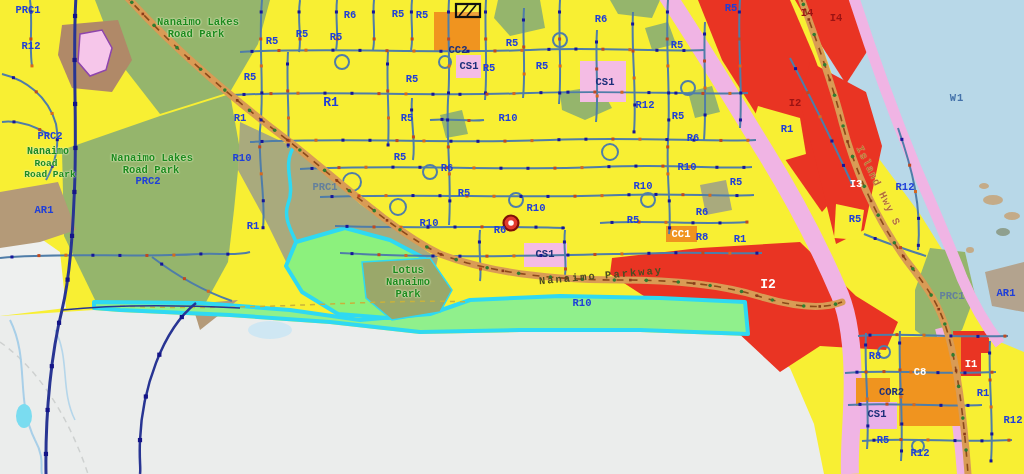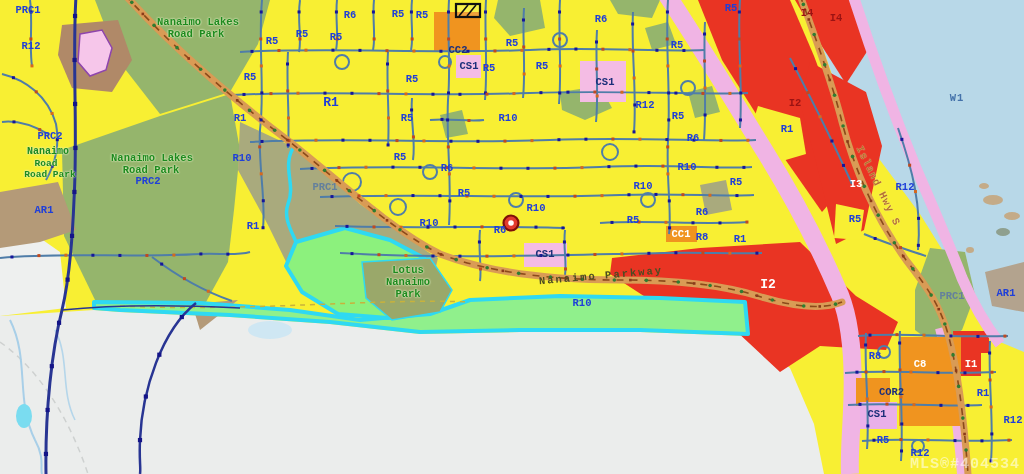--- a/index.html
+++ b/index.html
@@ -606,24 +606,23 @@
       <div class="map-label lb-b" style="left: 855px; top: 219px;">R5</div>
       <div class="map-label lb-rd" style="left: 878px; top: 186px; transform: translate(-50%, -50%) rotate(64deg);">Island Hwy S</div>
       <div class="map-label lb-sl" style="left: 952px; top: 296px;">PRC1</div>
       <div class="map-label lb-b" style="left: 1006px; top: 293px;">AR1</div>
       <div class="map-label lb-pk" style="left: 601px; top: 276px; transform: translate(-50%, -50%) rotate(-5deg);">Nanaimo Parkway</div>
       <div class="map-label lb-g" style="left: 408px; top: 270px;">Lotus</div>
       <div class="map-label lb-g" style="left: 408px; top: 282px;">Nanaimo</div>
       <div class="map-label lb-g" style="left: 408px; top: 294px;">Park</div>
       <div class="map-label lb-b" style="left: 582px; top: 303px;">R10</div>
       <div class="map-label lb-b" style="left: 875px; top: 356px;">R8</div>
-      <div class="map-label lb-w" style="left: 920px; top: 364px; text-align: center;">C8</div>
+      <div class="map-label lb-w" style="left: 920px; top: 372px; text-align: center;">C8</div>
       <div class="map-label lb-n" style="left: 872px; top: 392px; padding-left: 39px;">COR2</div>
       <div class="map-label lb-w" style="left: 971px; top: 364px;">I1</div>
       <div class="map-label lb-b" style="left: 983px; top: 393px;">R1</div>
       <div class="map-label lb-b" style="left: 1013px; top: 420px;">R12</div>
       <div class="map-label lb-n" style="left: 877px; top: 414px;">CS1</div>
       <div class="map-label lb-b" style="left: 883px; top: 440px;">R5</div>
       <div class="map-label lb-b" style="left: 920px; top: 453px;">R12</div>
     </div>
 
-<div class="watermark">MLS®#404534</div>
 </div>
 
 </body></html>

